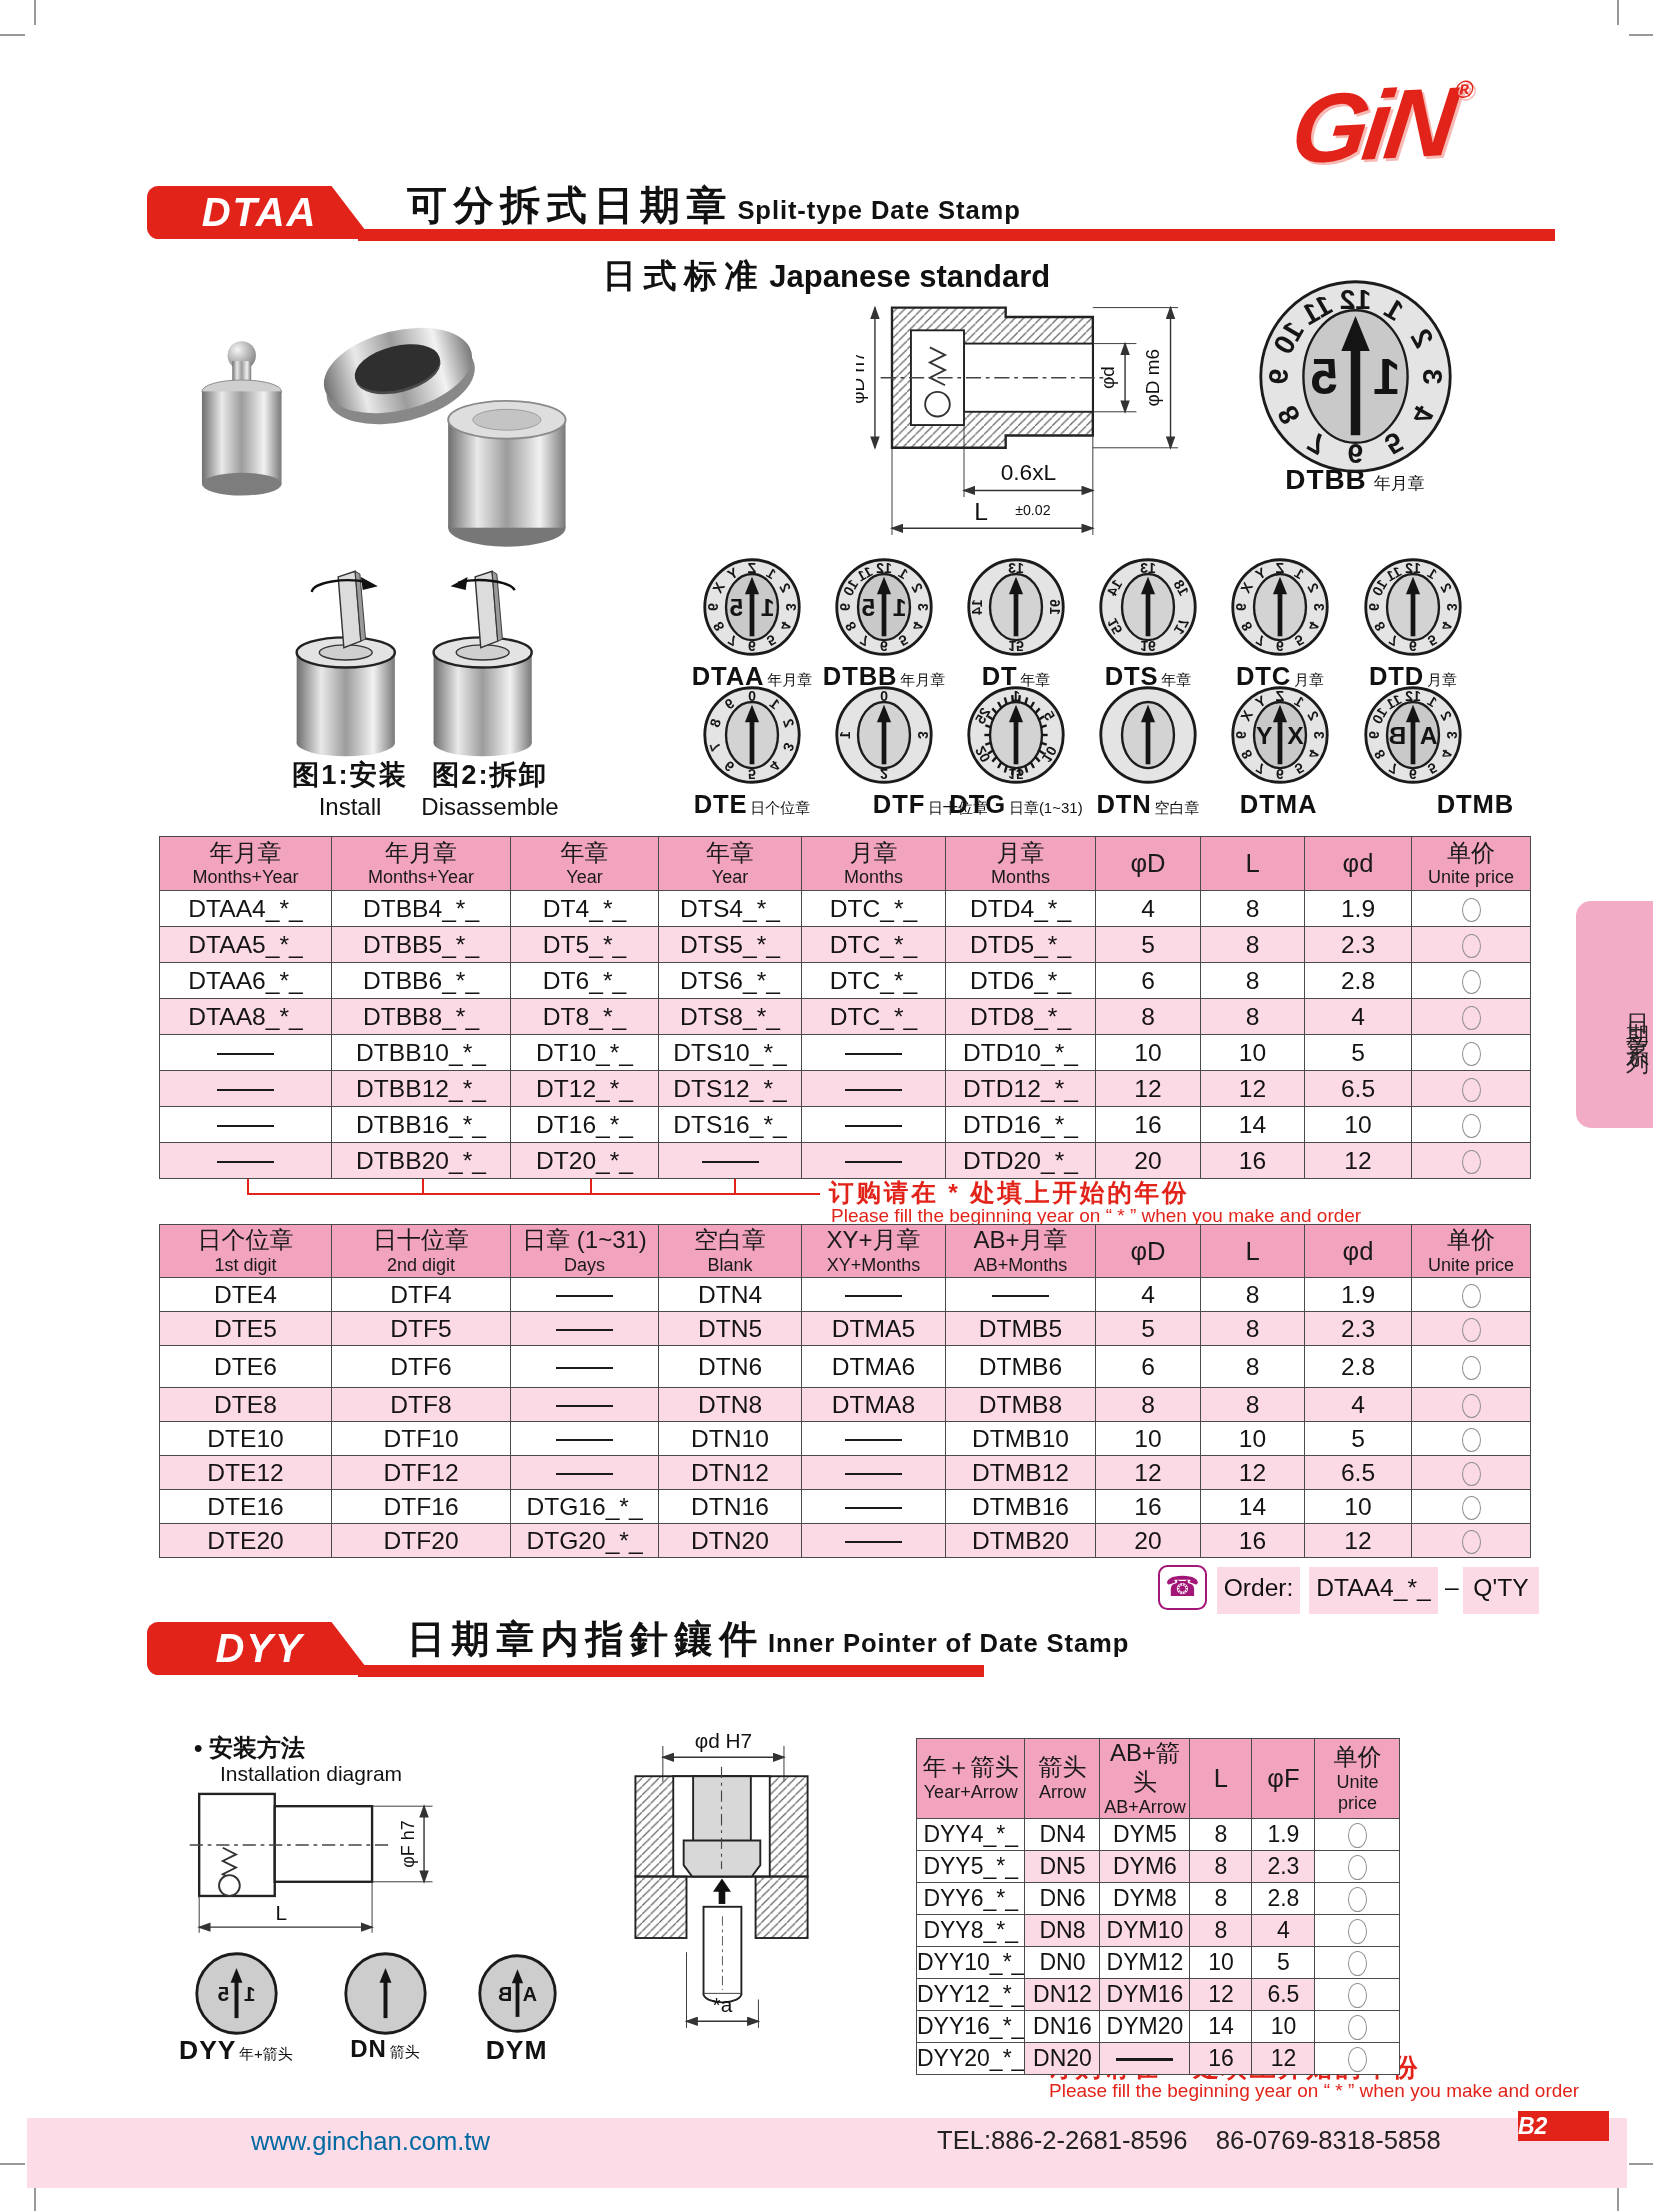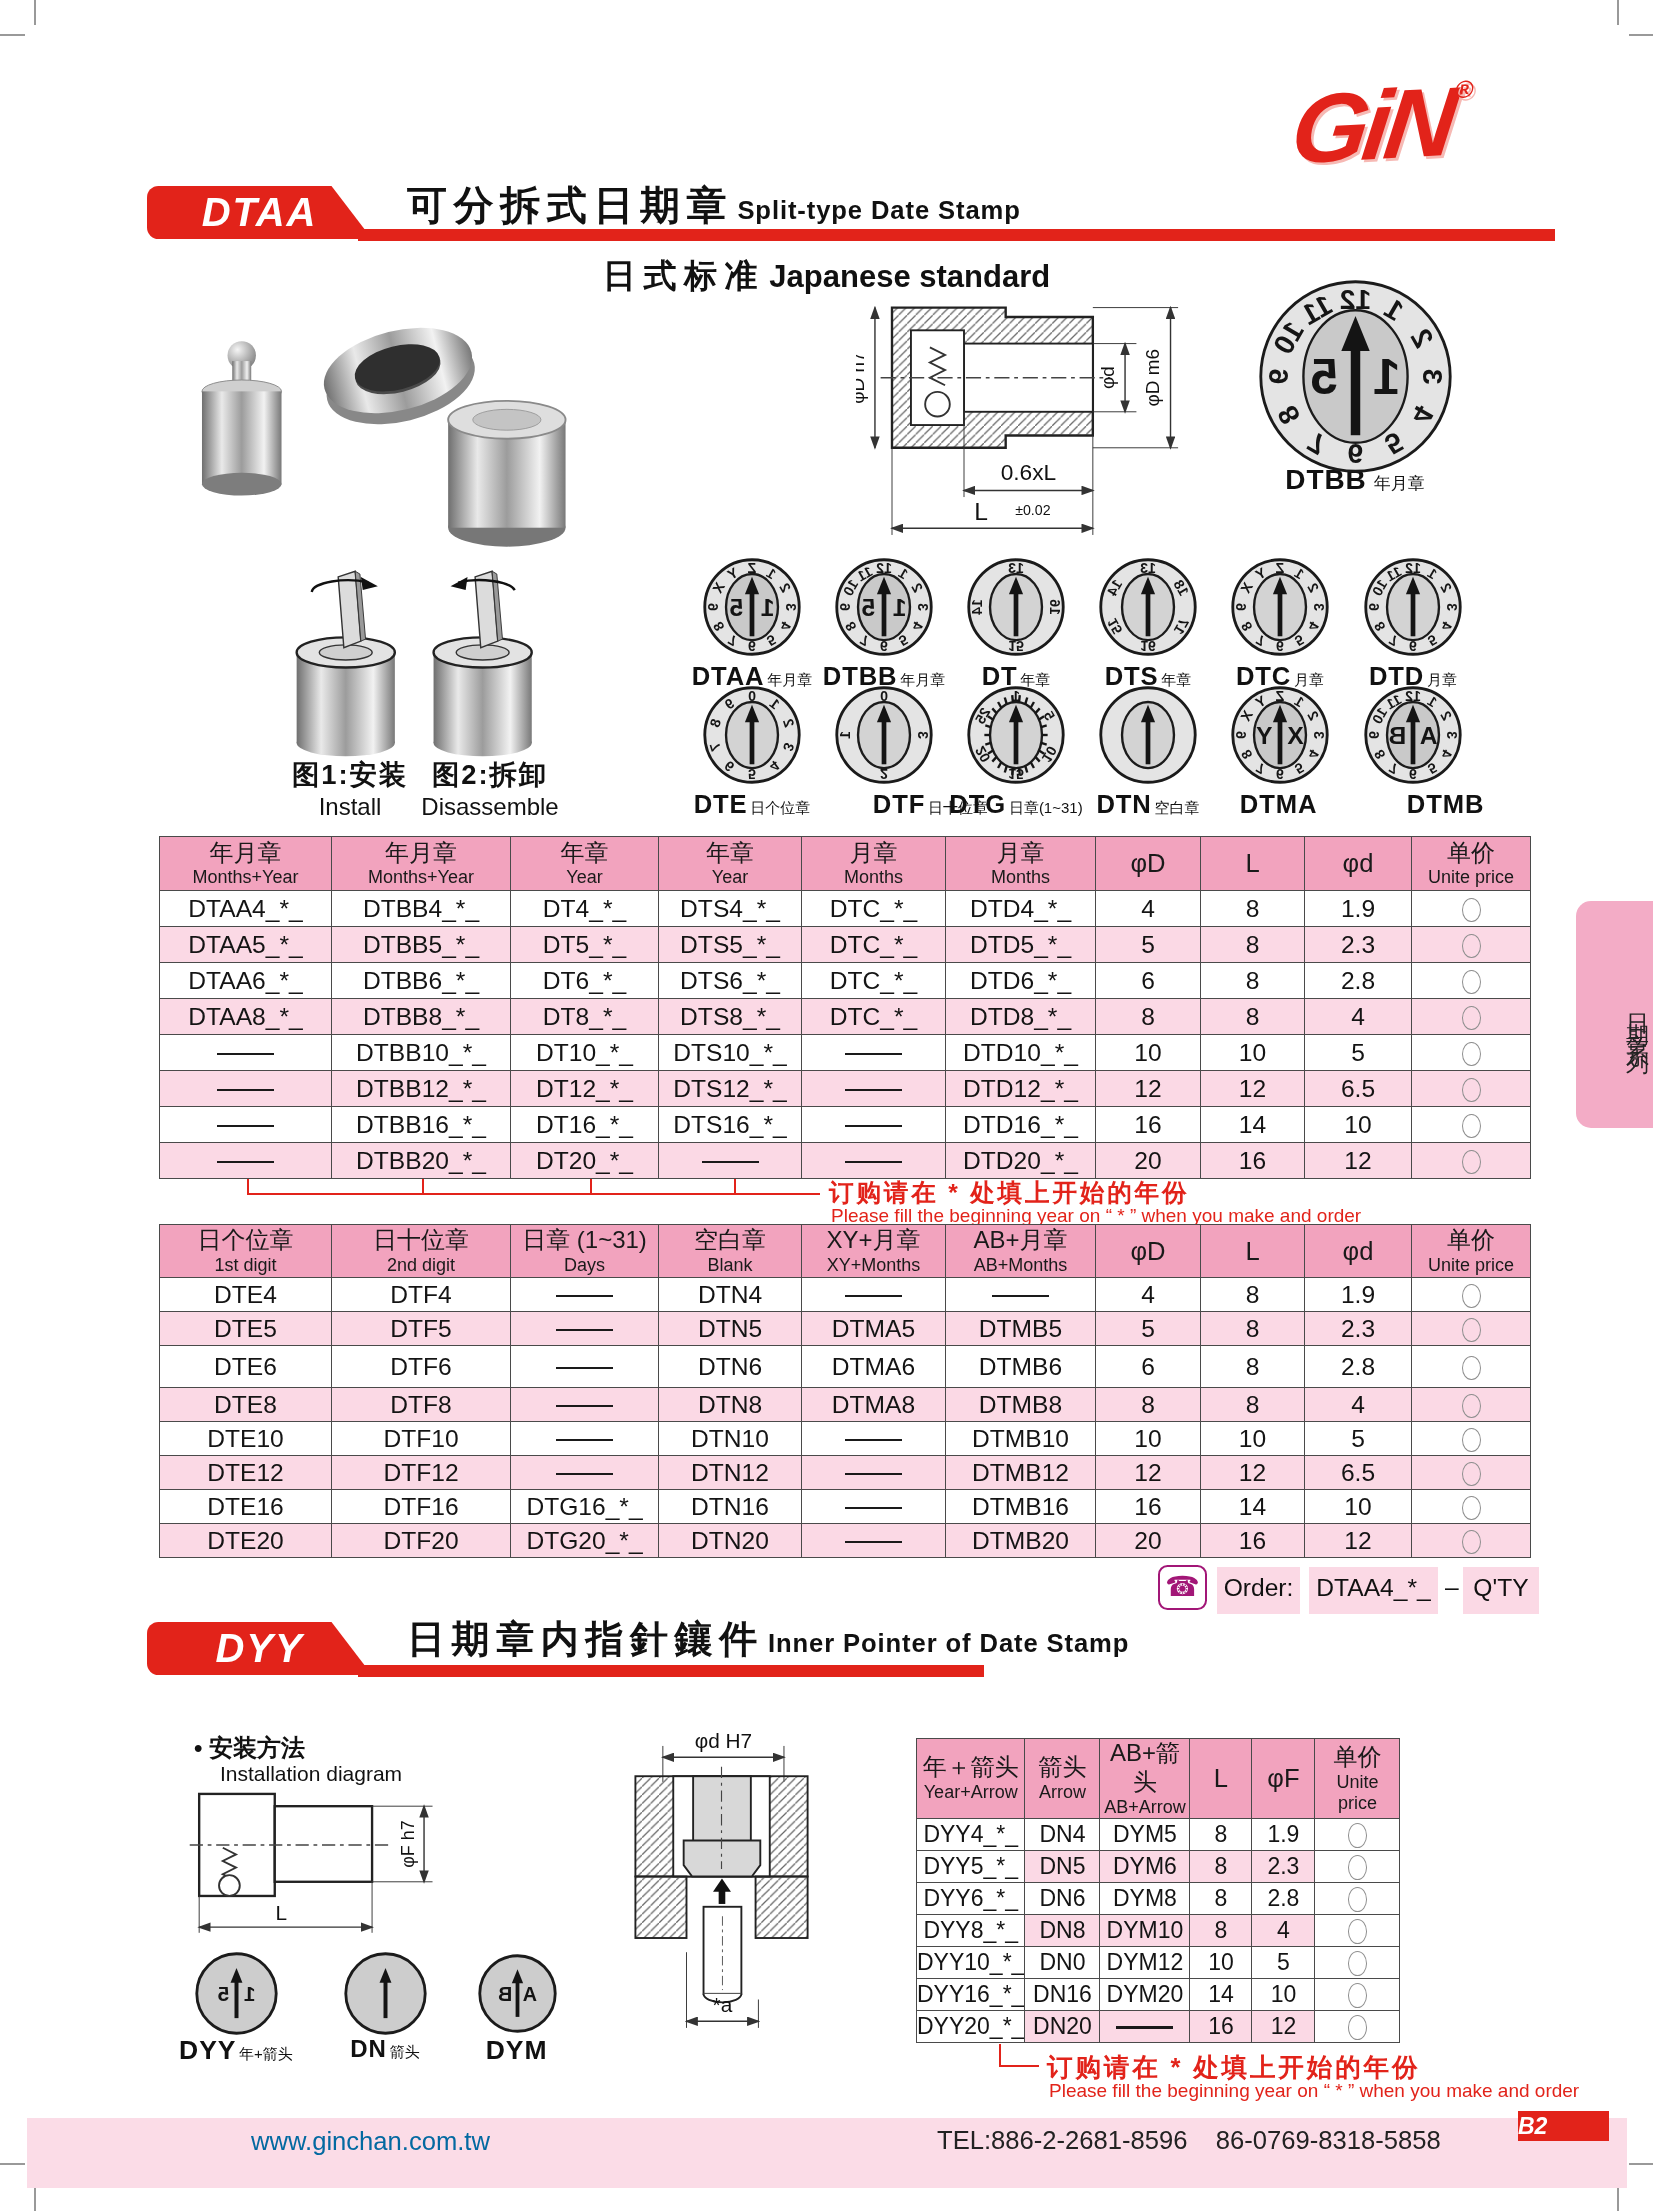--- a/index.html
+++ b/index.html
@@ -734,21 +734,21 @@
           <rect x="-2.5" y="-15" width="5" height="46" fill="#141414"></rect>
           <polygon points="0,-32 -7.5,-13.5 7.5,-13.5" fill="#141414"></polygon>
           <g transform="translate(-16.5,0) scale(-1,1)">
             <text text-anchor="middle" dy="0.36em" font-size="26" font-weight="bold" fill="#141414">B</text>
           </g>
           <g transform="translate(16.5,0) scale(-1,1)">
             <text text-anchor="middle" dy="0.36em" font-size="26" font-weight="bold" fill="#141414">A</text>
           </g>
         </g>
       </svg></div>
-    <div class="abs dlabel" style="left: 1343px; top: 790px; width: 208px;"><span class="dcode" style="font-size:25.6px">DTMB</span><span class="dsub" style="font-size:15px"></span></div>
+    <div class="abs dlabel" style="left: 1309px; top: 790px; width: 208px; text-align: right;"><span class="dcode" style="font-size:25.6px">DTMB</span><span class="dsub" style="font-size:15px"></span></div>
     <div class="abs" style="left: 1257px; top: 278px;"><svg width="197" height="197" viewBox="0 0 208 208">
         <g transform="translate(104,104)">
           <circle r="100" fill="#e4e4e4" stroke="#1b1b1b" stroke-width="3"></circle>
           <g transform="translate(0.0,-82.0) rotate(0.0) scale(-1,1)">
             <text text-anchor="middle" dy="0.36em" font-size="30" font-weight="bold" fill="#151515">12</text>
           </g>
           <g transform="translate(41.0,-71.0) rotate(30.0) scale(-1,1)">
             <text text-anchor="middle" dy="0.36em" font-size="30" font-weight="bold" fill="#151515">1</text>
           </g>
           <g transform="translate(71.0,-41.0) rotate(60.0) scale(-1,1)">
@@ -1204,20 +1204,28 @@
         </tr>
         <tr style="height:32px">
           <td class="whitecell">DYY10_*_</td>
           <td class="whitecell">DN0</td>
           <td class="whitecell">DYM12</td>
           <td class="whitecell">10</td>
           <td class="whitecell">5</td>
           <td class="whitecell"><span class="pcircle"></span></td>
         </tr>
         <tr style="height:32px">
+          <td class="whitecell">DYY12_*_</td>
+          <td class="pinkcell">DN12</td>
+          <td class="pinkcell">DYM16</td>
+          <td class="pinkcell">12</td>
+          <td class="pinkcell">6.5</td>
+          <td class="whitecell"><span class="pcircle"></span></td>
+        </tr>
+        <tr style="height:32px">
           <td class="whitecell">DYY16_*_</td>
           <td class="whitecell">DN16</td>
           <td class="whitecell">DYM20</td>
           <td class="whitecell">14</td>
           <td class="whitecell">10</td>
           <td class="whitecell"><span class="pcircle"></span></td>
         </tr>
         <tr style="height:32px">
           <td class="whitecell">DYY20_*_</td>
           <td class="pinkcell">DN20</td>

